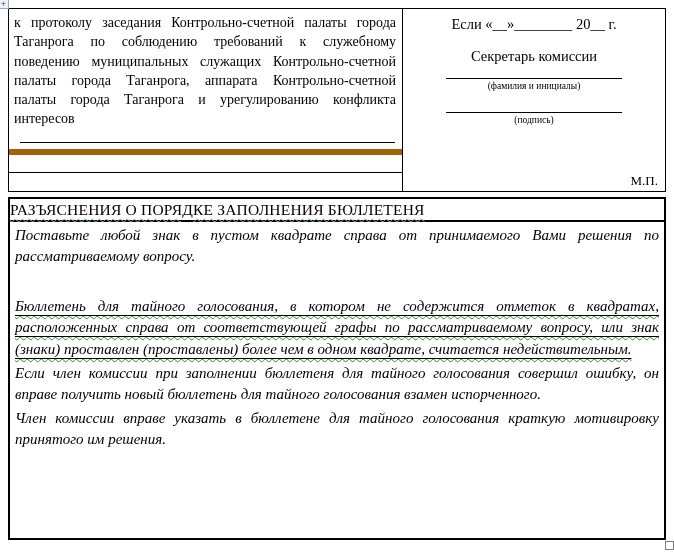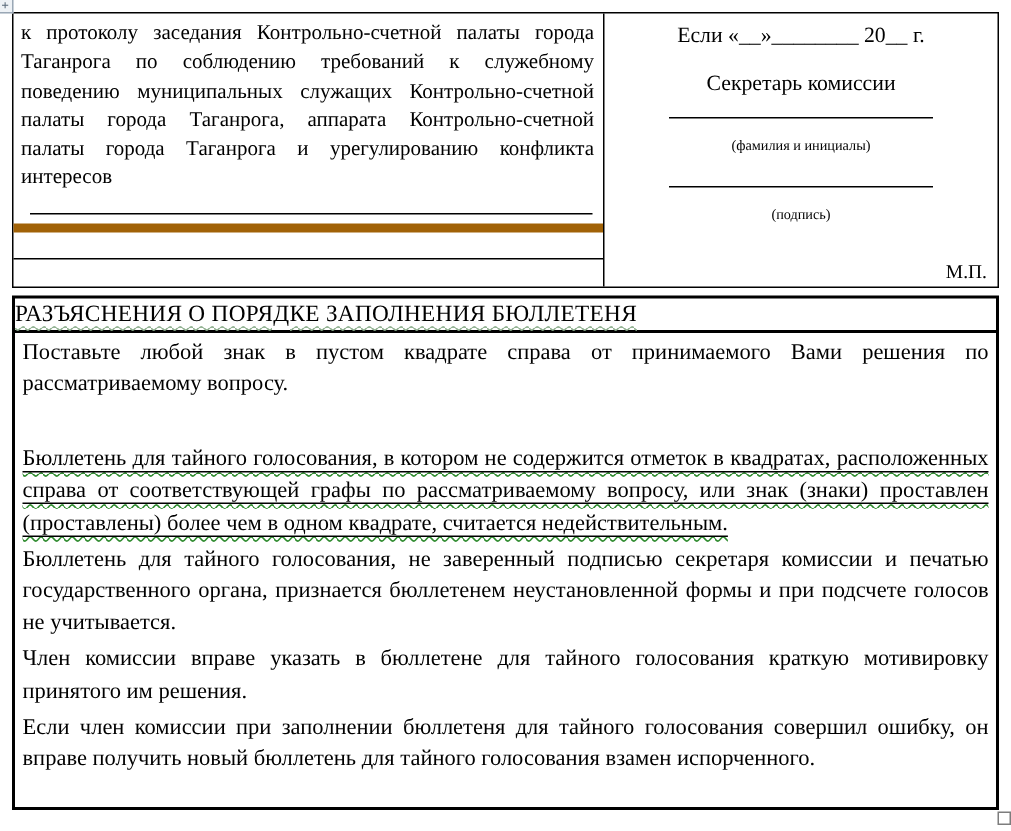--- a/index.html
+++ b/index.html
@@ -35,40 +35,40 @@
   .num-line { display:flex; align-items:flex-end; font-size:14px; line-height:19.3px; }
   .num-line .blank-fill { flex:1; border-bottom:1px solid #000; height:14px; margin:0 1px 2px 6px; }
   .row-empty-1 { height:18px; border-bottom:1px solid #000; }
   .row-empty-2 { flex:1; }
 
   .col-right { flex:1; position:relative; text-align:center; padding-top:4px; }
   .date-line { margin-top:2px; font-size:14.5px; line-height:18px; }
   .secretary { margin-top:14px; font-size:14.5px; line-height:18px; }
   .sig-line { width:176px; margin:13px auto 0 auto; border-bottom:1px solid #000; height:1px; }
   .sig-line.second { margin-top:20px; }
-  .caption { margin-top:14px; font-size:9.5px; line-height:11px; }
+  .caption { margin-top:2px; font-size:9.5px; line-height:11px; }
   .stamp { position:absolute; right:7px; bottom:2px; font-size:13px; }
 
   
   .section-title-box {
     position:absolute; left:8px; top:197px; width:658px; height:25px;
     border:2px solid #000; display:flex; align-items:center; justify-content:flex-start;
   }
   .title-text {
     font-size:15.5px; letter-spacing:0.2px;
     text-decoration-line:underline; text-decoration-style:wavy;
     text-decoration-color:#8fb08f; text-decoration-thickness:1px; text-underline-offset:3px;
   }
 
   
   .body-box {
     position:absolute; left:8px; top:222px; width:658px; height:318px;
     border:2px solid #000; border-top:none; padding:3px 5px 0 5px; overflow:hidden;
   }
-  .para { font-size:15px; line-height:21.4px; text-align:justify; margin-bottom:2.5px; }
+  .para { font-size:15px; line-height:21.4px; text-align:justify; margin-bottom:2.5px;font-style:italic; }
   .p-underlined {
     text-decoration-line:underline; text-decoration-style:wavy;
     text-decoration-color:#2e8b2e; text-decoration-thickness:1px; text-underline-offset:4px;margin-top:28px;
   }
   .p-underlined .solid-u {
     text-decoration-line:underline; text-decoration-style:solid;
     text-decoration-color:#000; text-decoration-thickness:1px;
   }
 </style>
 </head>
@@ -101,20 +101,19 @@
     </div>
   </div>
 
   <div class="section-title-box">
     <span class="title-text">РАЗЪЯСНЕНИЯ О ПОРЯДКЕ ЗАПОЛНЕНИЯ БЮЛЛЕТЕНЯ</span>
   </div>
 
   <div class="body-box">
     <p class="para">Поставьте любой знак в пустом квадрате справа от принимаемого Вами решения по рассматриваемому вопросу.</p>
     <p class="para p-underlined"><span class="solid-u">Бюллетень для тайного голосования, в котором не содержится отметок в квадратах, расположенных справа от соответствующей графы по рассматриваемому вопросу, или знак (знаки) проставлен (проставлены) более чем в одном квадрате, считается недействительным.</span></p>
-    <p class="para">Бюллетень для тайного голосования, не заверенный подписью секретаря комиссии и печатью государственного органа, признается бюллетенем неустановленной формы и при подсчете голосов не учитывается.</p>
+    <p class="para">Если член комиссии при заполнении бюллетеня для тайного голосования совершил ошибку, он вправе получить новый бюллетень для тайного голосования взамен испорченного.</p>
     <p class="para">Член комиссии вправе указать в бюллетене для тайного голосования краткую мотивировку принятого им решения.</p>
-    <p class="para">Если член комиссии при заполнении бюллетеня для тайного голосования совершил ошибку, он вправе получить новый бюллетень для тайного голосования взамен испорченного.</p>
   </div>
 
   <div class="resize-handle"></div>
 
 </div>
 
 </body></html>

